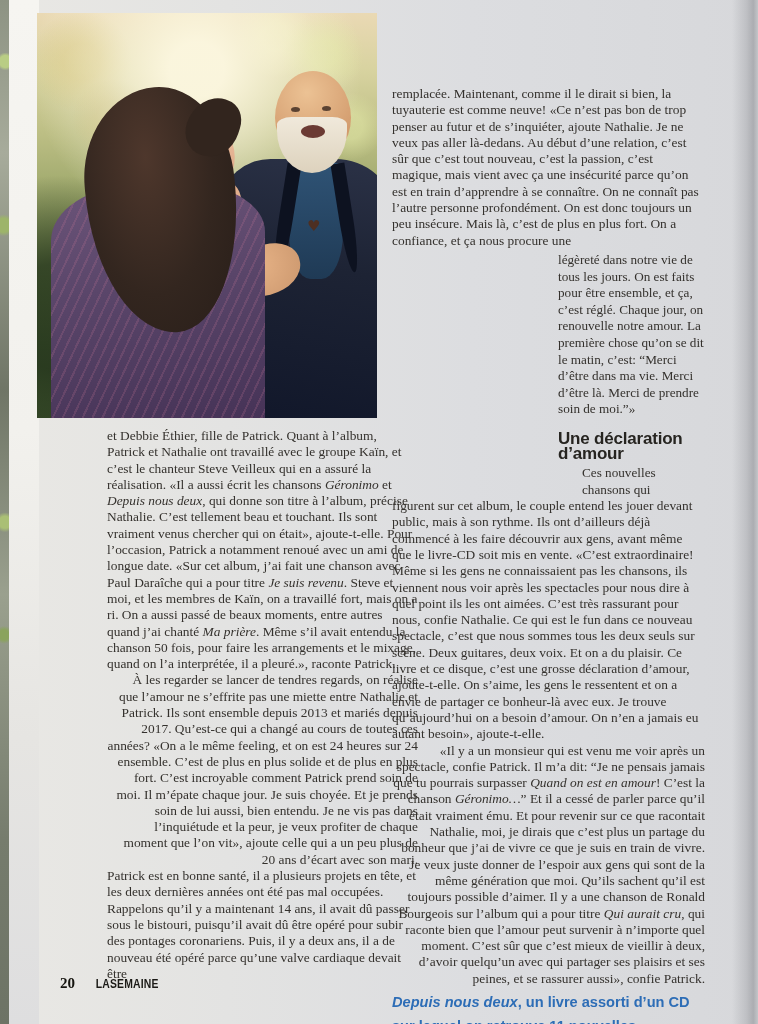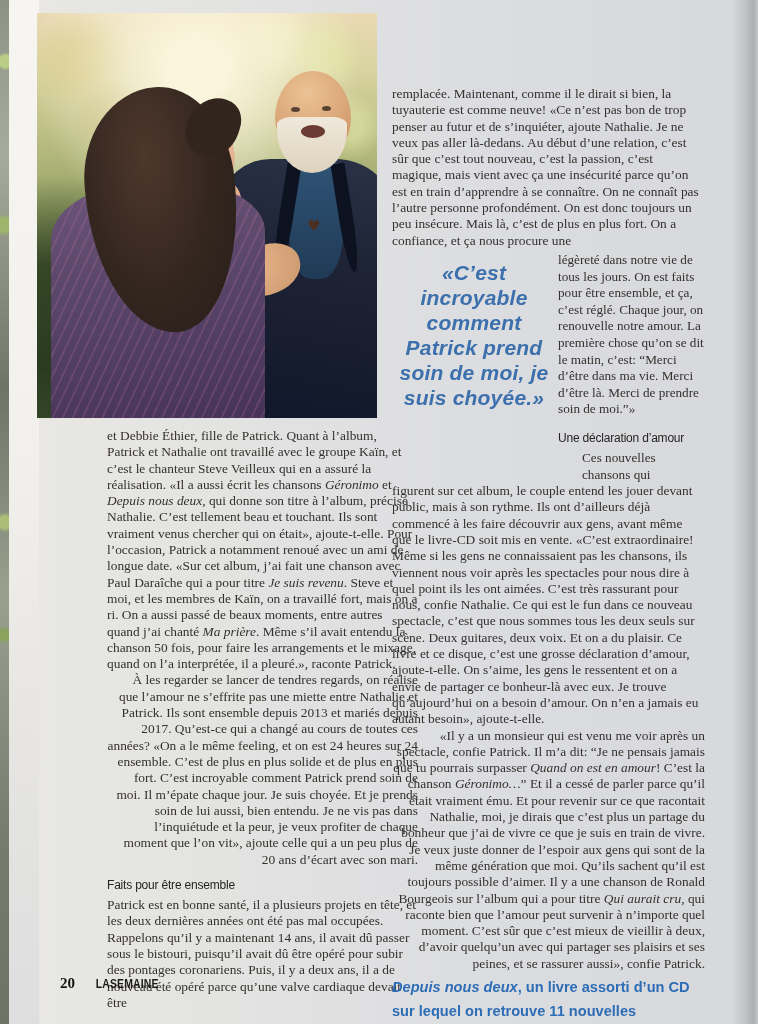--- a/index.html
+++ b/index.html
@@ -57,21 +57,21 @@
   .m-beard{position:absolute;left:240px;top:104px;width:70px;height:56px;background:linear-gradient(#f0e9db,#ddd2bd);border-radius:22% 22% 52% 52% / 14% 14% 78% 78%;}
   .m-mouth{position:absolute;left:264px;top:112px;width:24px;height:13px;background:#6b3a33;border-radius:50%;}
   .pendant-heart{position:absolute;left:270px;top:204px;font-size:15px;color:#4d2f22;font-family:"DejaVu Sans",sans-serif;}
   .hands{position:absolute;left:194px;top:232px;width:70px;height:50px;background:radial-gradient(circle at 40% 35%,#e6b286,#d09c72 80%);border-radius:50% 45% 55% 50%;transform:rotate(-14deg);}
 
   
   .col-left{position:absolute;left:68px;top:428px;width:311px;font-size:13.4px;line-height:16.3px;text-align:left;hyphens:auto;margin-left:39px;}
   .col-right{position:absolute;left:392px;top:86px;width:313px;font-size:13.4px;line-height:16.3px;text-align:left;hyphens:auto;}
   p{margin:0;}
   .indent{text-indent:14px;text-align:right;}
-  .sec-heading{font-family:"Liberation Sans",sans-serif;font-weight:400;font-size:12px;line-height:16px;color:#262420;letter-spacing:-0.2px;margin:9px 0 4px 0;}
+  .sec-heading{font-family:"Liberation Sans",sans-serif;font-weight:700;font-size:17px;line-height:16px;color:#262420;letter-spacing:-0.2px;margin:9px 0 4px 0;}
   em{font-style:italic;}
 
   .wrap-row{display:flex;margin-top:3px;}
   .quote-box{flex:none;width:164px;padding-top:8px;text-align:center;}
   .quote-text,.quote-attribution{font-family:"Liberation Sans",sans-serif;font-style:italic;font-weight:700;
     font-size:21px;line-height:25px;color:#3c70ad;letter-spacing:0.2px;}
   .narrow-col{margin-left:2px;width:147px;font-size:13.2px;line-height:16.6px;}
   .narrow-col .sec-heading{margin:13px 0 4px 0;line-height:15px;}
   .lead-line{margin-top:2px;margin-left:24px;}
 
@@ -109,30 +109,28 @@
     <div class="w-hand"></div>
     <div class="w-face"></div>
     <div class="w-mouth"></div>
     <div class="w-hair"></div>
     <div class="w-hair-front"></div>
   </div>
 
   <div class="col-left">
     <p>et Debbie Éthier, fille de Patrick. Quant à l’album, Patrick et Nathalie ont travaillé avec le groupe Kaïn, et c’est le chanteur Steve Veilleux qui en a assuré la réalisation. «Il a aussi écrit les chansons <em>Géronimo</em> et <em>Depuis nous deux</em>, qui donne son titre à l’album, précise Nathalie. C’est tellement beau et touchant. Ils sont vraiment venus chercher qui on était», ajoute-t-elle. Pour l’occasion, Patrick a notamment renoué avec un ami de longue date. «Sur cet album, j’ai fait une chanson avec Paul Daraîche qui a pour titre <em>Je suis revenu</em>. Steve et moi, et les membres de Kaïn, on a travaillé fort, mais on a ri. On a aussi passé de beaux moments, entre autres quand j’ai chanté <em>Ma prière</em>. Même s’il avait entendu la chanson 50 fois, pour faire les arrangements et le mixage, quand on l’a interprétée, il a pleuré.», raconte Patrick.</p>
     <p class="indent">À les regarder se lancer de tendres regards, on réalise que l’amour ne s’effrite pas une miette entre Nathalie et Patrick. Ils sont ensemble depuis 2013 et mariés depuis 2017. Qu’est-ce qui a changé au cours de toutes ces années? «On a le même feeling, et on est 24 heures sur 24 ensemble. C’est de plus en plus solide et de plus en plus fort. C’est incroyable comment Patrick prend soin de moi. Il m’épate chaque jour. Je suis choyée. Et je prends soin de lui aussi, bien entendu. Je ne vis pas dans l’inquiétude et la peur, je veux profiter de chaque moment que l’on vit», ajoute celle qui a un peu plus de 20 ans d’écart avec son mari.</p>
-    <div class="sec-heading">Faits pour être ensemble</div>
     <p>Patrick est en bonne santé, il a plusieurs projets en tête, et les deux dernières années ont été pas mal occupées. Rappelons qu’il y a maintenant 14 ans, il avait dû passer sous le bistouri, puisqu’il avait dû être opéré pour subir des pontages coronariens. Puis, il y a deux ans, il a de nouveau été opéré parce qu’une valve cardiaque devait être</p>
   </div>
 
   <div class="col-right">
     <p>remplacée. Maintenant, comme il le dirait si bien, la tuyauterie est comme neuve! «Ce n’est pas bon de trop penser au futur et de s’inquiéter, ajoute Nathalie. Je ne veux pas aller là-dedans. Au début d’une relation, c’est sûr que c’est tout nouveau, c’est la passion, c’est magique, mais vient avec ça une insécurité parce qu’on est en train d’apprendre à se connaître. On ne connaît pas l’autre personne profondément. On est donc toujours un peu insécure. Mais là, c’est de plus en plus fort. On a confiance, et ça nous procure une</p>
 
     <div class="wrap-row">
       <div class="quote-box">
-        <div class="quote-text">«C’est incroyable comment Patrick prend soin de moi, je suis choyée.»</div>
       </div>
       <div class="narrow-col">
         <p>légèreté dans notre vie de tous les jours. On est faits pour être ensemble, et ça, c’est réglé. Chaque jour, on renouvelle notre amour. La première chose qu’on se dit le matin, c’est: “Merci d’être dans ma vie. Merci d’être là. Merci de prendre soin de moi.”»</p>
         <div class="sec-heading">Une déclaration d’amour</div>
         <p class="lead-line">Ces nouvelles chansons qui</p>
       </div>
     </div>
 
     <p>figurent sur cet album, le couple entend les jouer devant public, mais à son rythme. Ils ont d’ailleurs déjà commencé à les faire découvrir aux gens, avant même que le livre-CD soit mis en vente. «C’est extraordinaire! Même si les gens ne connaissaient pas les chansons, ils viennent nous voir après les spectacles pour nous dire à quel point ils les ont aimées. C’est très rassurant pour nous, confie Nathalie. Ce qui est le fun dans ce nouveau spectacle, c’est que nous sommes tous les deux seuls sur scène. Deux guitares, deux voix. Et on a du plaisir. Ce livre et ce disque, c’est une grosse déclaration d’amour, ajoute-t-elle. On s’aime, les gens le ressentent et on a envie de partager ce bonheur-là avec eux. Je trouve qu’aujourd’hui on a besoin d’amour. On n’en a jamais eu autant besoin», ajoute-t-elle.</p>
     <p class="indent">«Il y a un monsieur qui est venu me voir après un spectacle, confie Patrick. Il m’a dit: “Je ne pensais jamais que tu pourrais surpasser <em>Quand on est en amour</em>! C’est la chanson <em>Géronimo…</em>” Et il a cessé de parler parce qu’il était vraiment ému. Et pour revenir sur ce que racontait Nathalie, moi, je dirais que c’est plus un partage du bonheur que j’ai de vivre ce que je suis en train de vivre. Je veux juste donner de l’espoir aux gens qui sont de la même génération que moi. Qu’ils sachent qu’il est toujours possible d’aimer. Il y a une chanson de Ronald Bourgeois sur l’album qui a pour titre <em>Qui aurait cru</em>, qui raconte bien que l’amour peut survenir à n’importe quel moment. C’est sûr que c’est mieux de vieillir à deux, d’avoir quelqu’un avec qui partager ses plaisirs et ses peines, et se rassurer aussi», confie Patrick.</p>

